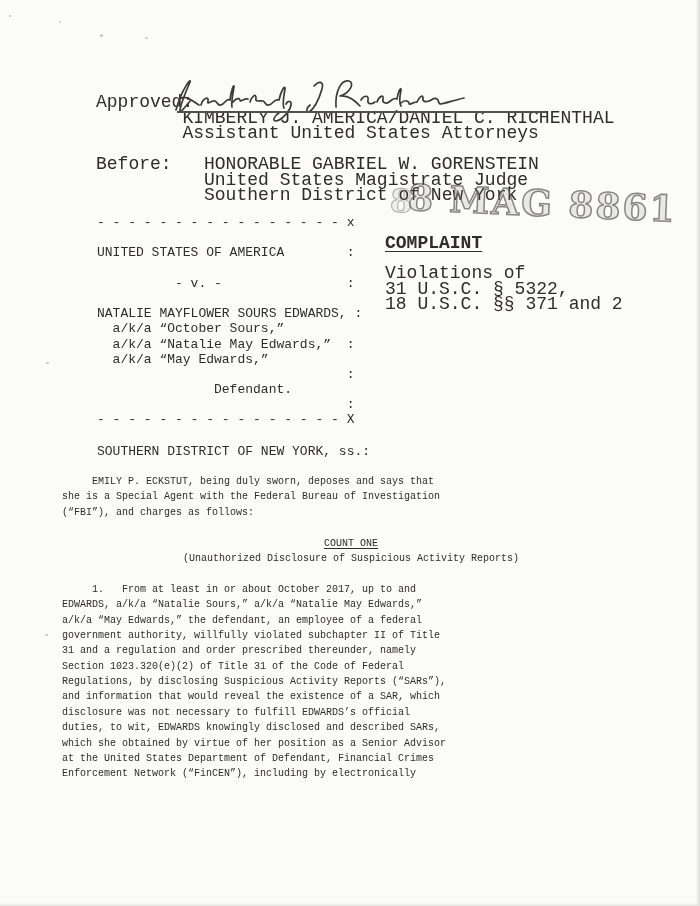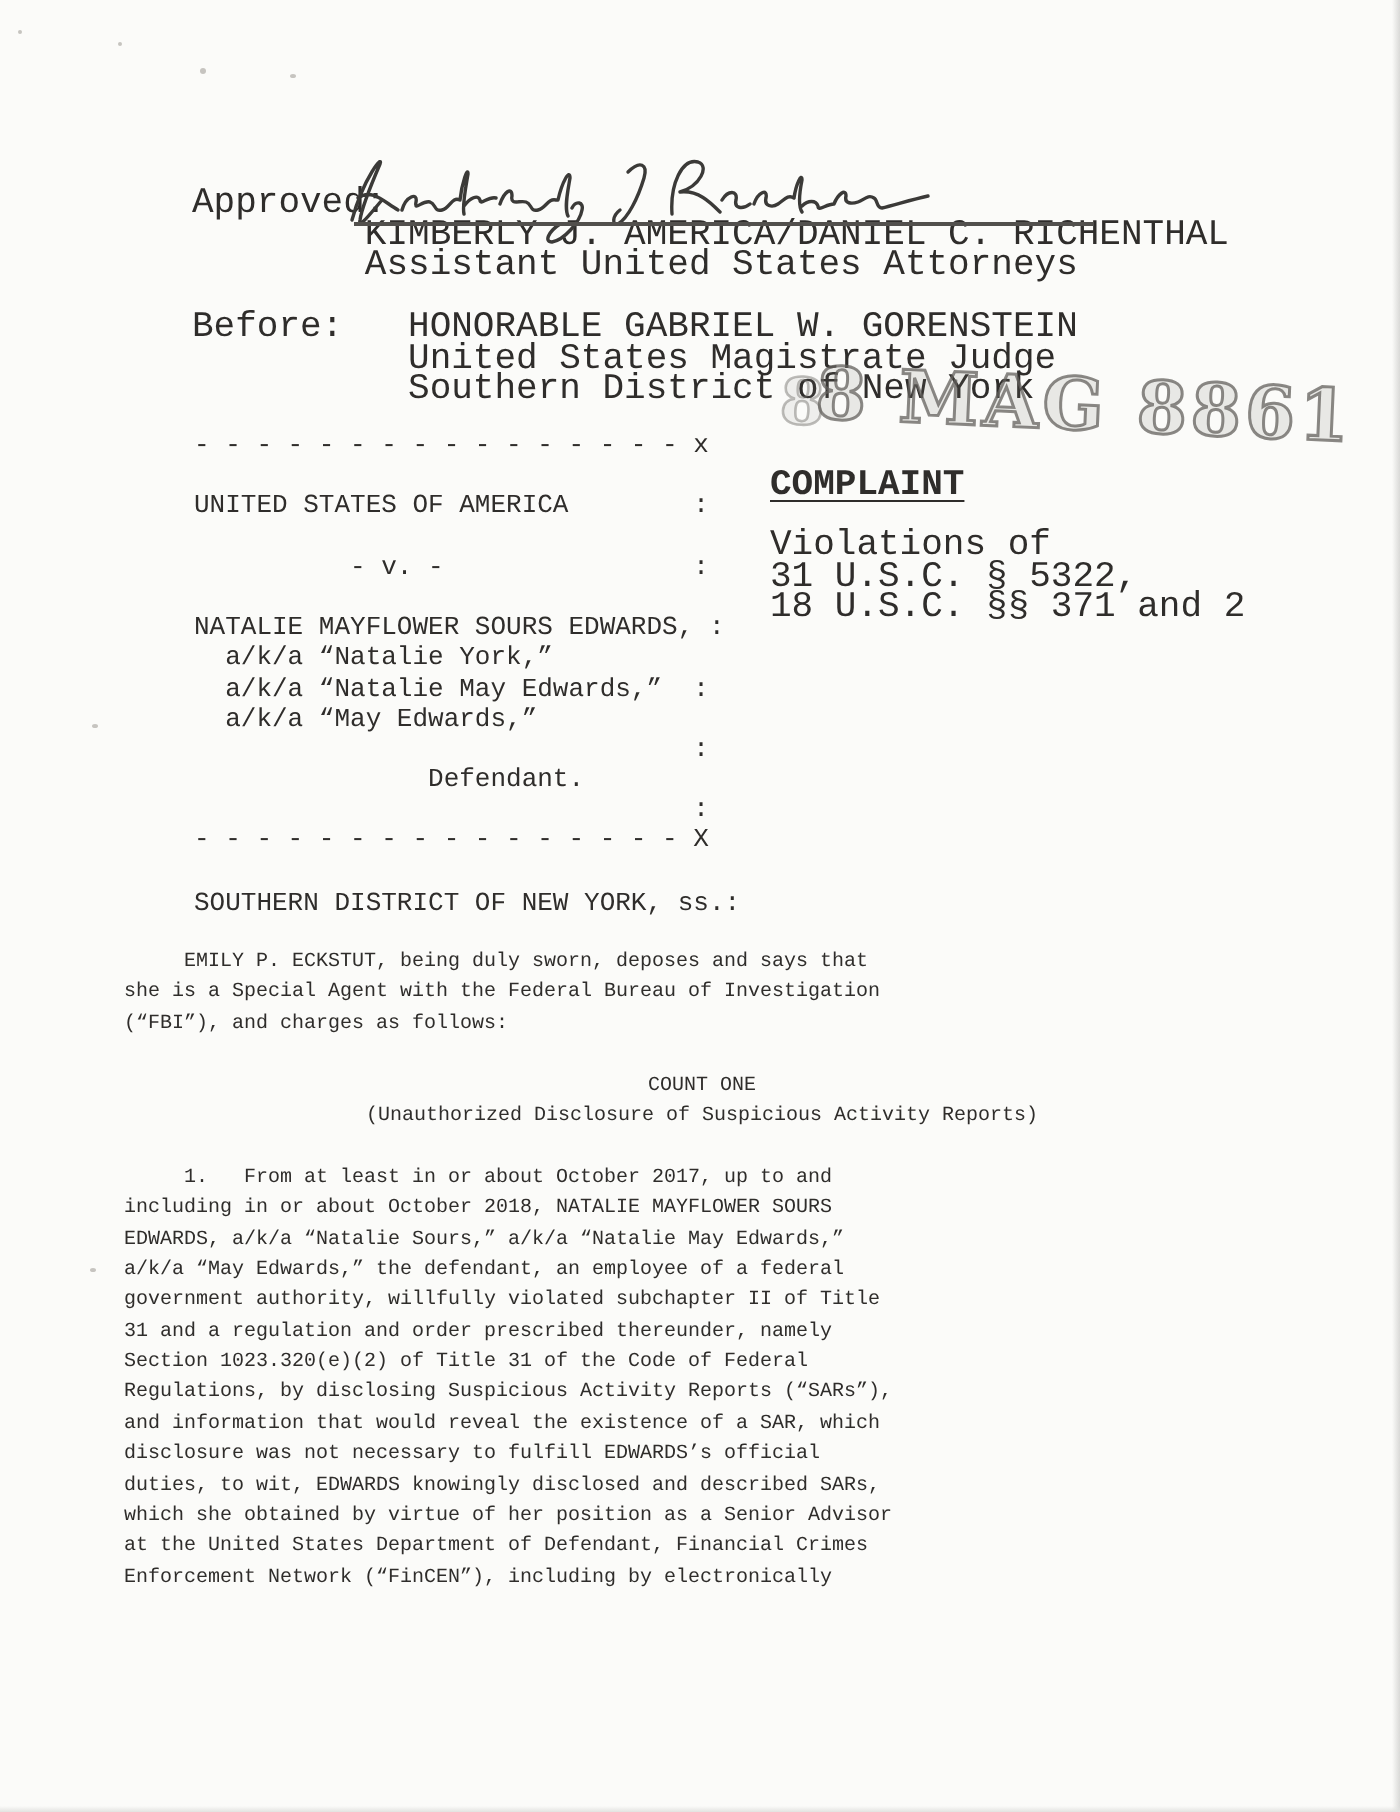--- a/index.html
+++ b/index.html
@@ -14,21 +14,21 @@
   .hblock .ln{height:15.5px;font-size:18px;}
   .capL{position:absolute;left:97px;top:215px;}
   .capL .ln{height:15.2px;font-size:13px;}
   .capR{position:absolute;left:385px;top:233px;}
   .capR .ln{height:15.2px;font-size:18px;}
   .complaint-title{font-weight:bold;text-decoration:underline;text-underline-offset:3px;}
   .venue{position:absolute;left:97px;top:444px;font-size:13px;white-space:pre;}
   .bodyblock{position:absolute;left:62px;top:476px;width:578px;}
   .bodyblock .ln{height:15.4px;font-size:10px;}
   .center{text-align:center;}
-  .u{text-underline-offset:2px;}
+  .u{text-decoration:underline;text-underline-offset:2px;}
   .sig-svg{position:absolute;left:168px;top:72px;width:300px;height:52px;}
   .sig-svg path{fill:none;stroke:#3b3a38;stroke-width:1.7;stroke-linecap:round;stroke-linejoin:round;}
   .sig-line{position:absolute;left:177px;top:111px;width:370px;height:1.5px;background:#52504d;}
   .stamp{
     position:absolute;left:408px;top:176px;
     font-family:"DejaVu Serif",serif;font-weight:bold;font-size:36px;
     letter-spacing:2px;white-space:pre;
     transform:rotate(2.5deg);transform-origin:left center;
     color:rgba(120,118,114,0.14);
     -webkit-text-stroke:1.5px rgba(100,98,94,0.75);
@@ -80,21 +80,21 @@
   <div class="stamp">8 MAG 8861</div>
 
   <div class="capL">
     <div class="ln">- - - - - - - - - - - - - - - - x</div>
     <div class="ln"></div>
     <div class="ln">UNITED STATES OF AMERICA        :</div>
     <div class="ln"></div>
     <div class="ln">          - v. -                :</div>
     <div class="ln"></div>
     <div class="ln">NATALIE MAYFLOWER SOURS EDWARDS, :</div>
-    <div class="ln">  a/k/a “Natalie York,”</div>
+    <div class="ln">  a/k/a “October Sours,”</div>
     <div class="ln">  a/k/a “Natalie May Edwards,”  :</div>
     <div class="ln">  a/k/a “May Edwards,”</div>
     <div class="ln">                                :</div>
     <div class="ln">               Defendant.</div>
     <div class="ln">                                :</div>
     <div class="ln">- - - - - - - - - - - - - - - - X</div>
   </div>
 
   <div class="capR">
     <div class="ln complaint-title">COMPLAINT</div>
@@ -108,21 +108,20 @@
 
   <div class="bodyblock">
     <div class="ln">     EMILY P. ECKSTUT, being duly sworn, deposes and says that</div>
     <div class="ln">she is a Special Agent with the Federal Bureau of Investigation</div>
     <div class="ln">(“FBI”), and charges as follows:</div>
     <div class="ln"></div>
     <div class="ln center"><span class="u">COUNT ONE</span></div>
     <div class="ln center">(Unauthorized Disclosure of Suspicious Activity Reports)</div>
     <div class="ln"></div>
     <div class="ln">     1.   From at least in or about October 2017, up to and</div>
-    <div class="ln">including in or about October 2018, NATALIE MAYFLOWER SOURS</div>
     <div class="ln">EDWARDS, a/k/a “Natalie Sours,” a/k/a “Natalie May Edwards,”</div>
     <div class="ln">a/k/a “May Edwards,” the defendant, an employee of a federal</div>
     <div class="ln">government authority, willfully violated subchapter II of Title</div>
     <div class="ln">31 and a regulation and order prescribed thereunder, namely</div>
     <div class="ln">Section 1023.320(e)(2) of Title 31 of the Code of Federal</div>
     <div class="ln">Regulations, by disclosing Suspicious Activity Reports (“SARs”),</div>
     <div class="ln">and information that would reveal the existence of a SAR, which</div>
     <div class="ln">disclosure was not necessary to fulfill EDWARDS’s official</div>
     <div class="ln">duties, to wit, EDWARDS knowingly disclosed and described SARs,</div>
     <div class="ln">which she obtained by virtue of her position as a Senior Advisor</div>

